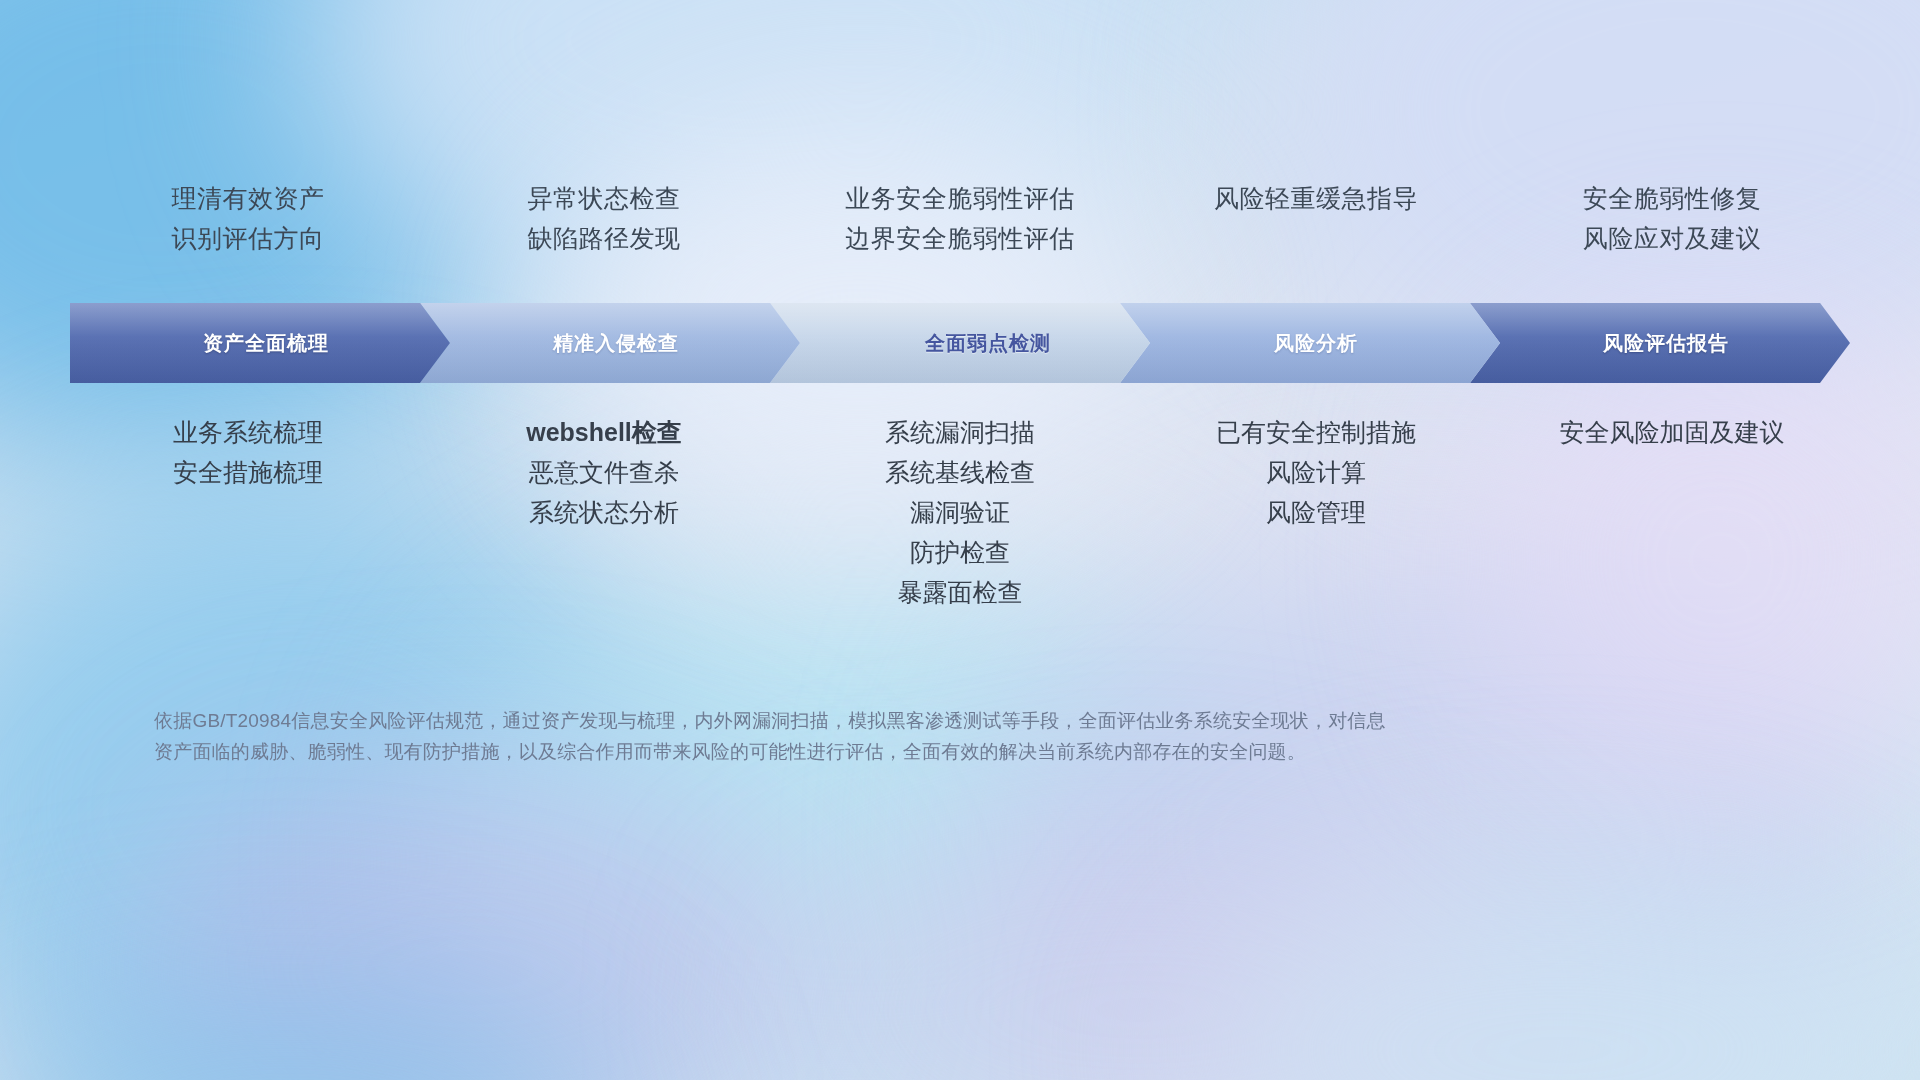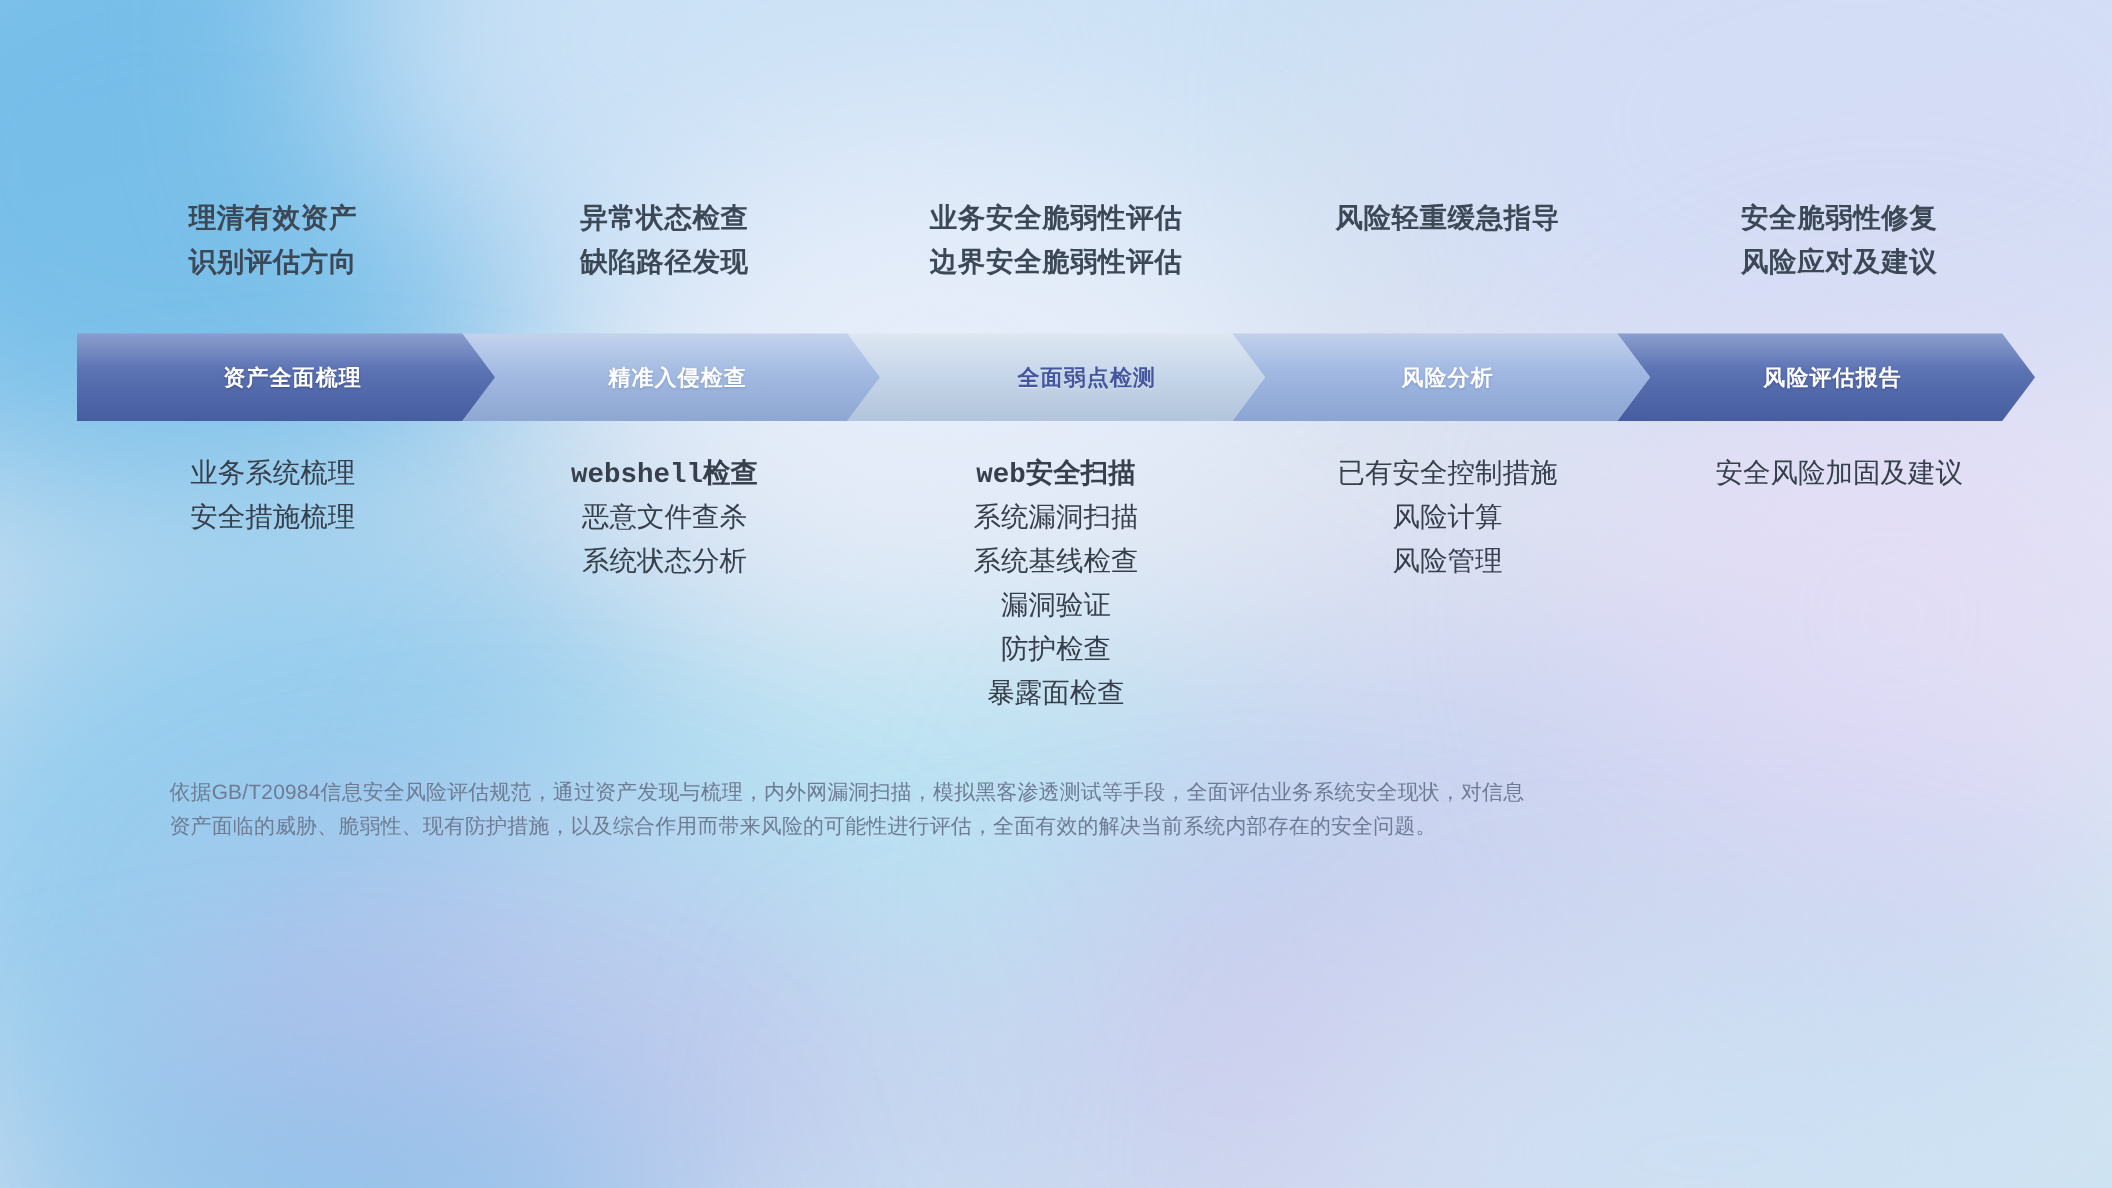--- a/index.html
+++ b/index.html
@@ -50,21 +50,20 @@
     left: 70px; right: 70px;
     top: 0; bottom: 0;
   }
 
   
   .top-row {
     position: absolute;
     left: 0; right: 0;
     top: 178px;
     display: flex;
-    font-weight: bold;
   }
   .col { flex: 1 1 0; text-align: center; }
   .top-line {
     font-size: 25px;
     color: #3c4856;
     line-height: 40px;
     letter-spacing: 0.5px;
     white-space: nowrap;
   }
 
@@ -120,21 +119,20 @@
     pointer-events: none;
   }
 
   
   .bot-row {
     position: absolute;
     left: 0; right: 0;
     top: 412px;
     display: flex;
     align-items: flex-start;
-    font-family: Liberation Mono, monospace;
   }
   .bot-line {
     font-size: 25px;
     color: #363f4b;
     line-height: 40px;
     white-space: nowrap;
   }
   .bot-line.strong { font-weight: bold; }
 
   
@@ -217,21 +215,20 @@
         <div class="col">
           <div class="bot-line">业务系统梳理</div>
           <div class="bot-line">安全措施梳理</div>
         </div>
         <div class="col">
           <div class="bot-line strong">webshell检查</div>
           <div class="bot-line">恶意文件查杀</div>
           <div class="bot-line">系统状态分析</div>
         </div>
         <div class="col">
-          <div class="bot-line strong">web安全扫描</div>
           <div class="bot-line">系统漏洞扫描</div>
           <div class="bot-line">系统基线检查</div>
           <div class="bot-line">漏洞验证</div>
           <div class="bot-line">防护检查</div>
           <div class="bot-line">暴露面检查</div>
         </div>
         <div class="col">
           <div class="bot-line">已有安全控制措施</div>
           <div class="bot-line">风险计算</div>
           <div class="bot-line">风险管理</div>

